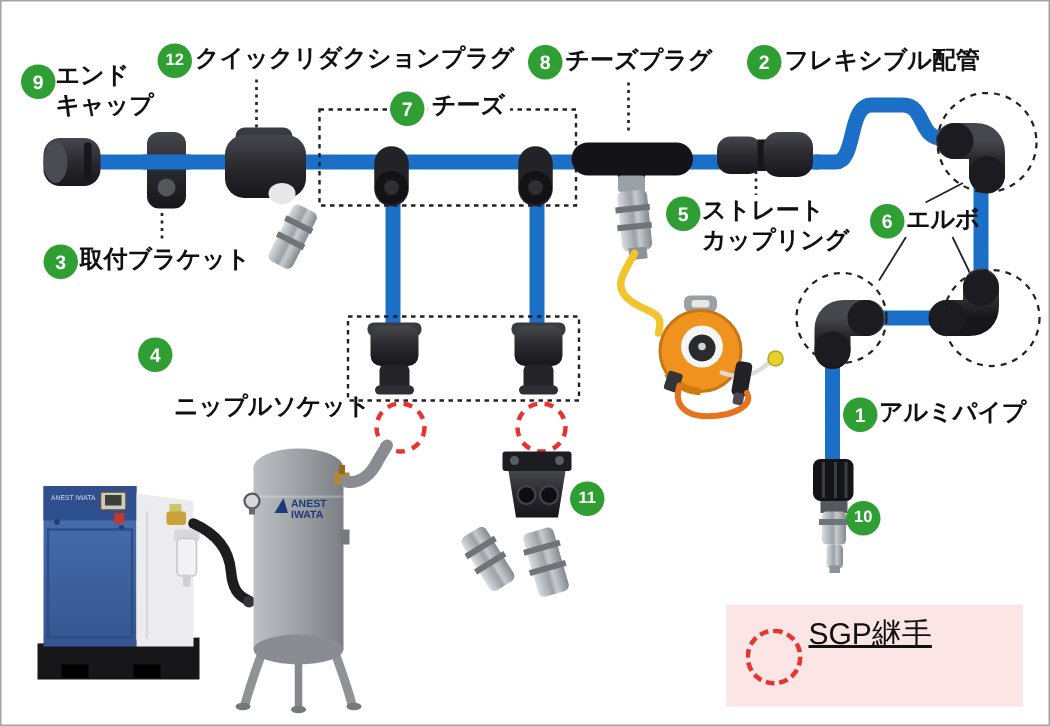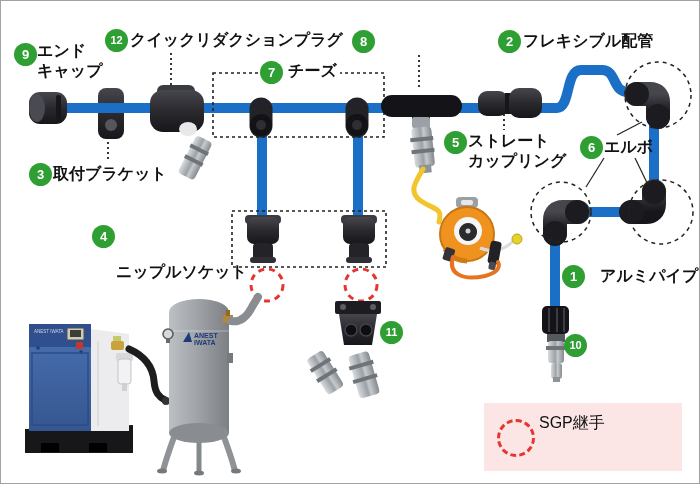--- a/index.html
+++ b/index.html
@@ -24,32 +24,32 @@
   .lbl.masked{background:#fff;padding:0 3px;}
   
   .b9{left:13px;top:42px;}  .b12{left:104px;top:28px;} .b8{left:351px;top:29px;}
   .b2{left:497px;top:29px;} .b7{left:259px;top:60px;}  .b3{left:28px;top:162px;}
   .b5{left:443px;top:130px;}.b6{left:579px;top:135px;} .b4{left:91px;top:224px;}
   .b1{left:561px;top:264px;}.b10{left:563px;top:333px;}.b11{left:379px;top:320px;}
   
   .t9{left:36px;top:40px;}  .t12{left:129px;top:29px;font-family:Liberation Serif, serif;} .t8{left:376px;top:30px;}
   .t2{left:522px;top:30px;} .t7{left:284px;top:60px;}  .t3{left:52px;top:163px;}
   .t5{left:467px;top:130px;}.t6{left:603px;top:136px;} .t4{left:115px;top:225px;margin-top:36px;}
-  .t1{left:585px;top:265px;margin-left:14px;}.t10{left:591px;top:334px;}.t11{left:404px;top:317px;}
+  .t1{left:585px;top:265px;}.t10{left:591px;top:334px;}.t11{left:404px;top:317px;}
 
   .legend{
     position:absolute;left:483px;top:402px;width:198px;height:68px;
     background:var(--legend_bg,#fbe5e5);z-index:4;
   }
   .legend-circle{
     position:absolute;left:13px;top:16px;width:32px;height:32px;border-radius:50%;
     border:3px dashed var(--sgp,#e63430);
   }
   .legend-text{
-    position:absolute;left:55px;top:9px;font-size:16px;color:#111;line-height:22px;white-space:nowrap;
+    position:absolute;left:55px;top:9px;font-size:20px;color:#111;line-height:22px;white-space:nowrap;text-decoration:underline;
   }
 </style>
 </head>
 <body>
 
 <div id="canvas">
 
   <svg id="diagram-svg" width="700" height="484" viewBox="0 0 700 484">
     <defs>
       <linearGradient id="silver" x1="0" y1="0" x2="1" y2="0">
@@ -307,20 +307,21 @@
   <div class="badge b4">4</div>
   <div class="badge b1">1</div>
   <div class="badge b10 two">10</div>
   <div class="badge b11 two">11</div>
 
   <div class="lbl t9">
     <div>エンド</div>
     <div>キャップ</div>
   </div>
   <div class="lbl t12">クイックリダクションプラグ</div>
+  <div class="lbl t8">チーズプラグ</div>
   <div class="lbl t2">フレキシブル配管</div>
   <div class="lbl t7 masked">チーズ</div>
   <div class="lbl t3">取付ブラケット</div>
   <div class="lbl t5">
     <div>ストレート</div>
     <div>カップリング</div>
   </div>
   <div class="lbl t6">エルボ</div>
   <div class="lbl t4">ニップルソケット</div>
   <div class="lbl t1">アルミパイプ</div>

